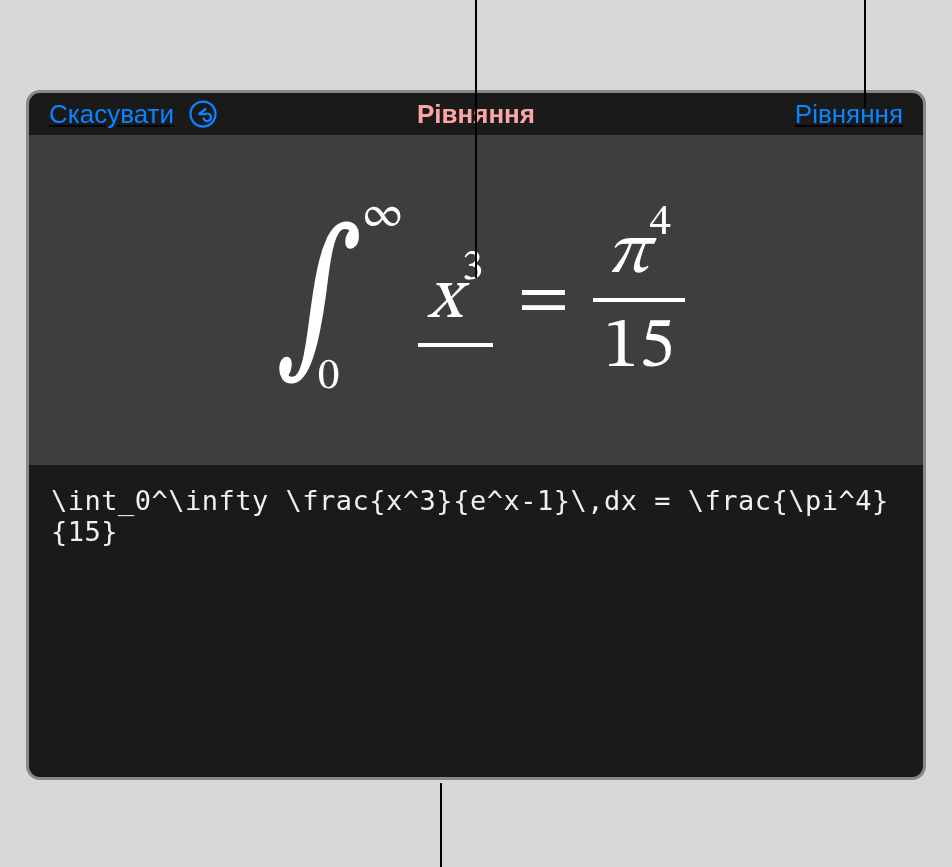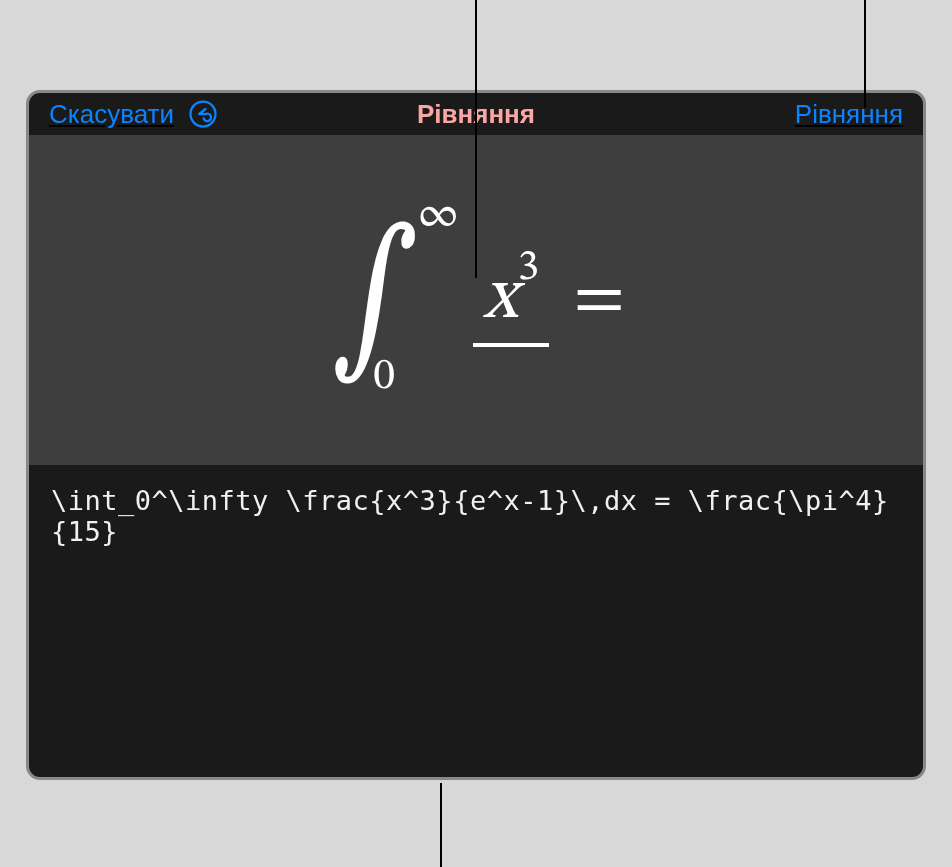--- a/index.html
+++ b/index.html
@@ -217,18 +217,25 @@
           <span class="int-lower">0</span>
         </span>
       </span>
       <span class="frac">
         <span class="frac-num">
           <span class="italic">x</span><span class="sup num-normal">3</span>
         </span>
         <span class="frac-line"></span>
       </span>
       <span class="op">=</span>
+      <span class="frac">
+        <span class="frac-num">
+          <span class="italic">π</span><span class="sup num-normal">4</span>
+        </span>
+        <span class="frac-line"></span>
+        <span class="frac-den num-normal">15</span>
+      </span>
     </div>
   </div>
 
   <textarea class="latex-input" style="">\int_0^\infty \frac{x^3}{e^x-1}\,dx = \frac{\pi^4}{15}</textarea>
 
 </div>
 
 </body></html>

